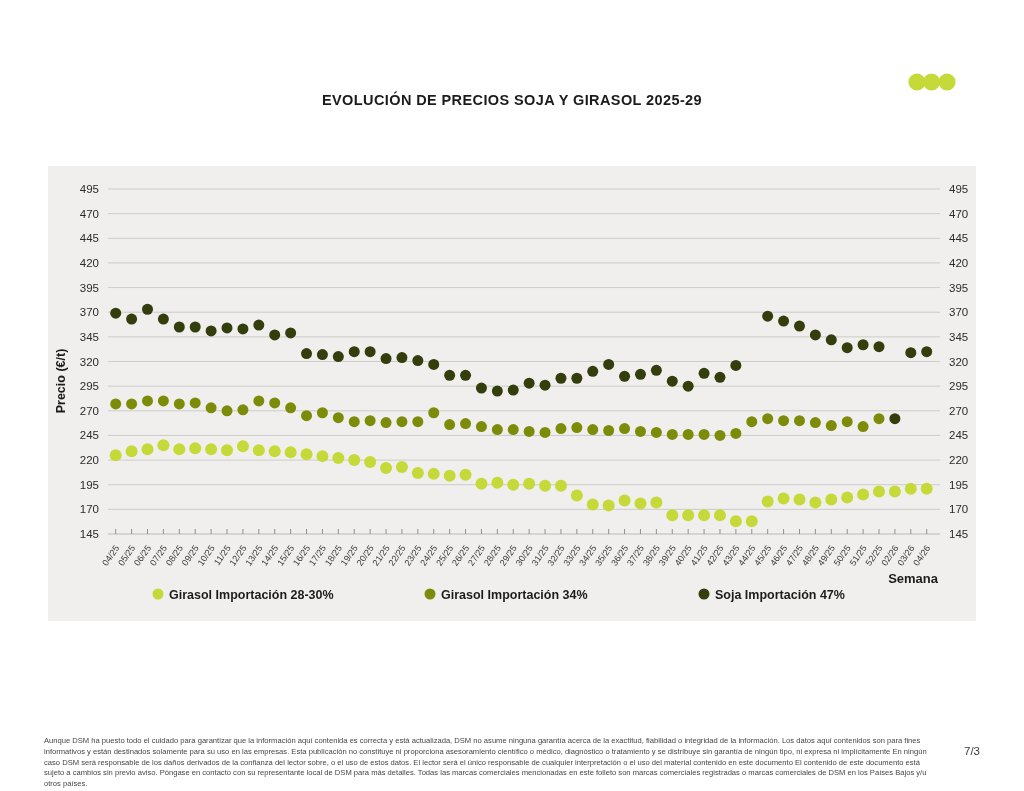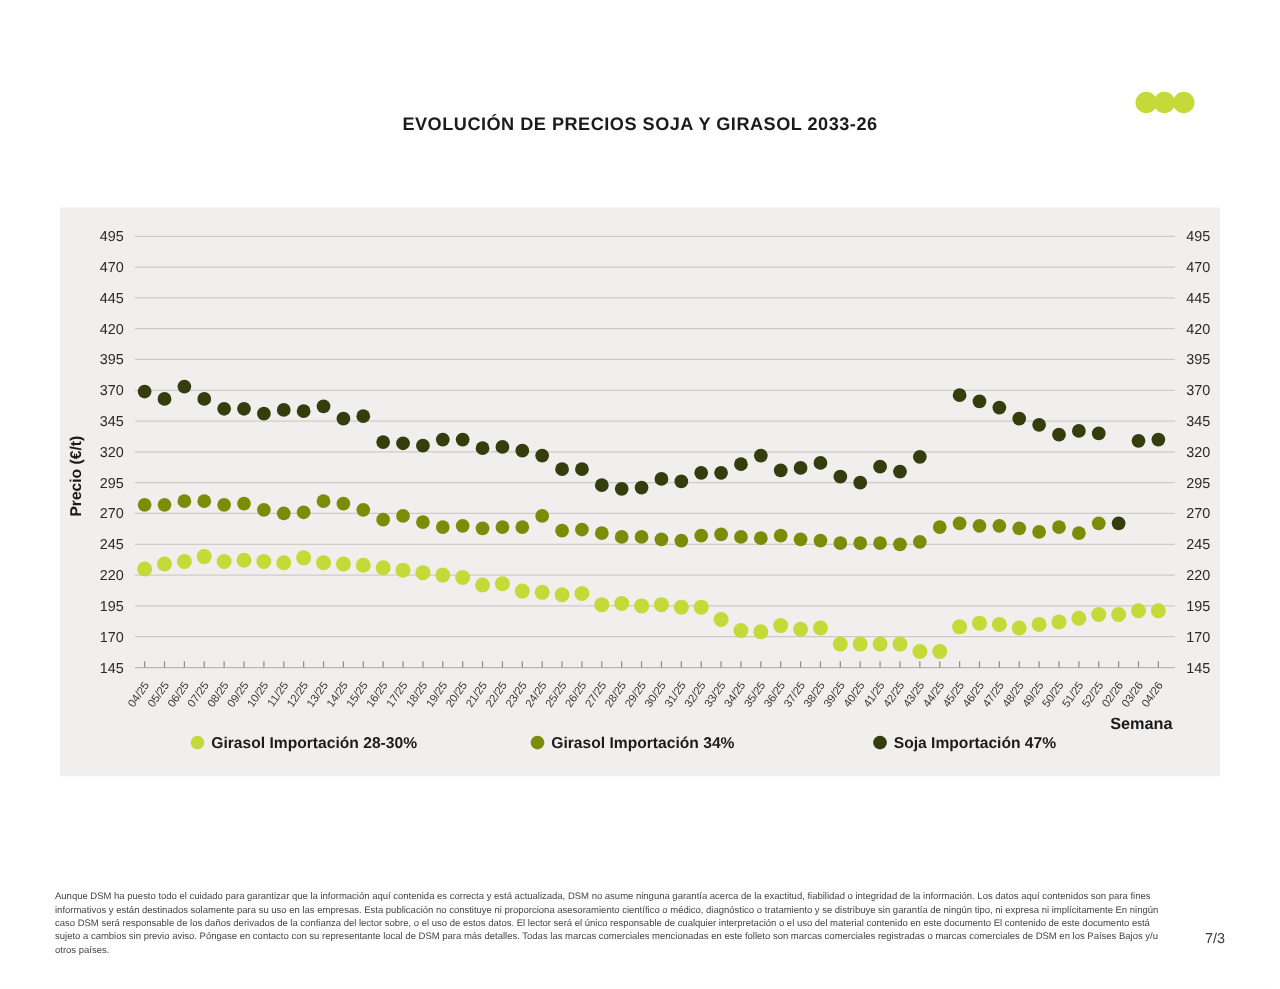--- a/index.html
+++ b/index.html
@@ -11,34 +11,34 @@
   .chart-panel{position:absolute;left:48px;top:166px;width:928px;height:455px;background:#f0efed;}
   .chart-svg{position:absolute;left:0;top:0;}
   .grid{stroke:#ccccc9;stroke-width:1;}
   .baseline{stroke:#b9b9b6;stroke-width:1;}
   .tick{stroke:#8f8f8c;stroke-width:1;}
   .ytick{font-size:11.5px;fill:#2b2b2b;font-family:"Liberation Sans",sans-serif;}
   .xtick{font-size:9px;fill:#3a3a3a;font-family:"Liberation Sans",sans-serif;}
   .ylabel{font-size:12.5px;font-weight:700;fill:#1b1b1b;font-family:"Liberation Sans",sans-serif;}
   .xlabel{font-size:13px;font-weight:700;fill:#1b1b1b;font-family:"Liberation Sans",sans-serif;}
   .legend-label{font-size:12.5px;font-weight:700;fill:#1c1c1c;font-family:"Liberation Sans",sans-serif;}
-  .footer{position:absolute;left:44px;top:712px;width:893px;font-size:7.6px;line-height:1.42;
+  .footer{position:absolute;left:44px;top:736px;width:893px;font-size:7.6px;line-height:1.42;
        color:#454545;text-align:left;}
   .page-number{position:absolute;right:44px;top:745px;font-size:11.5px;color:#3a3a3a;}
 </style>
 </head>
 <body>
 
 <svg class="logo" viewBox="0 0 54 22">
   <circle cx="11" cy="11" r="8.6" fill="#c5d938"></circle>
   <circle cx="25.5" cy="11" r="8.6" fill="#c5d938"></circle>
   <circle cx="41" cy="11" r="8.6" fill="#c5d938"></circle>
 </svg>
 
-<div class="page-title">EVOLUCIÓN DE PRECIOS SOJA Y GIRASOL 2033-26</div>
+<div class="page-title">EVOLUCIÓN DE PRECIOS SOJA Y GIRASOL 2025-29</div>
 
 <div class="chart-panel">
   <svg id="chart-svg" class="chart-svg" width="928" height="455" viewBox="0 0 928 455">
       <line x1="60" y1="368" x2="892" y2="368" class="baseline"></line>
       <text x="51" y="372" text-anchor="end" class="ytick">145</text>
       <text x="901" y="372" text-anchor="start" class="ytick">145</text>
       <line x1="60" y1="343.35714285714283" x2="892" y2="343.35714285714283" class="grid"></line>
       <text x="51" y="347.35714285714283" text-anchor="end" class="ytick">170</text>
       <text x="901" y="347.35714285714283" text-anchor="start" class="ytick">170</text>
       <line x1="60" y1="318.7142857142857" x2="892" y2="318.7142857142857" class="grid"></line>

